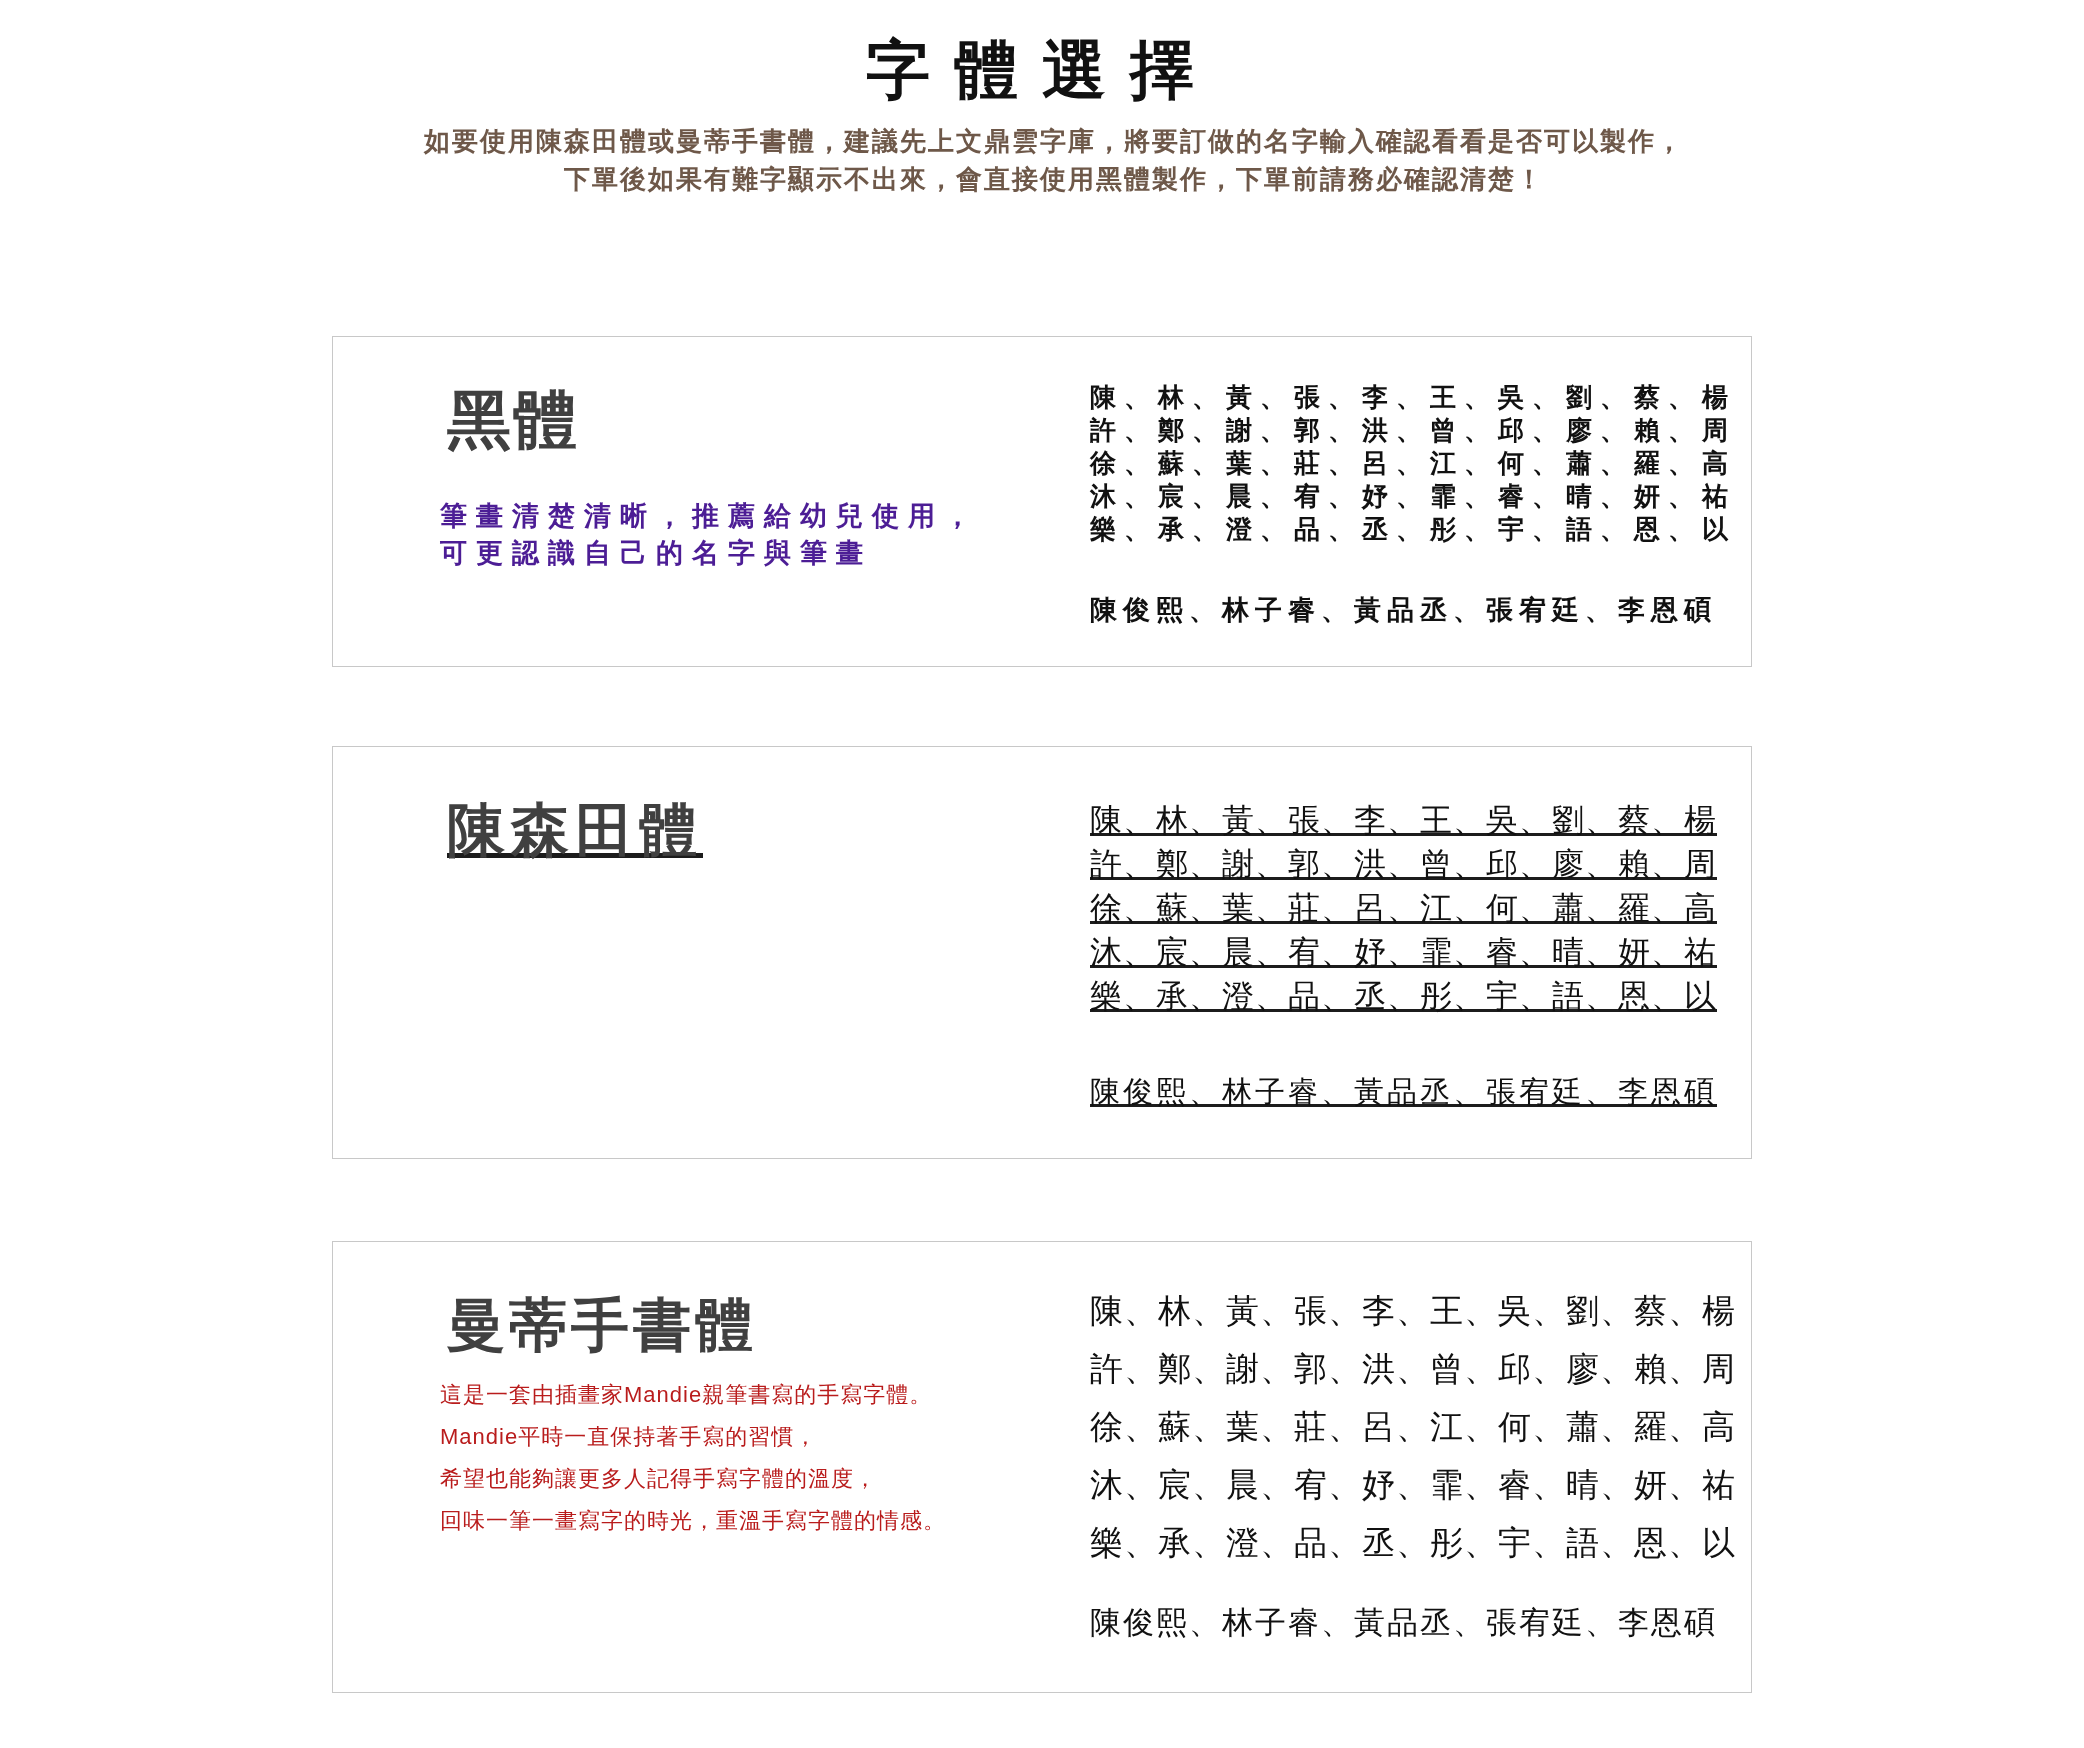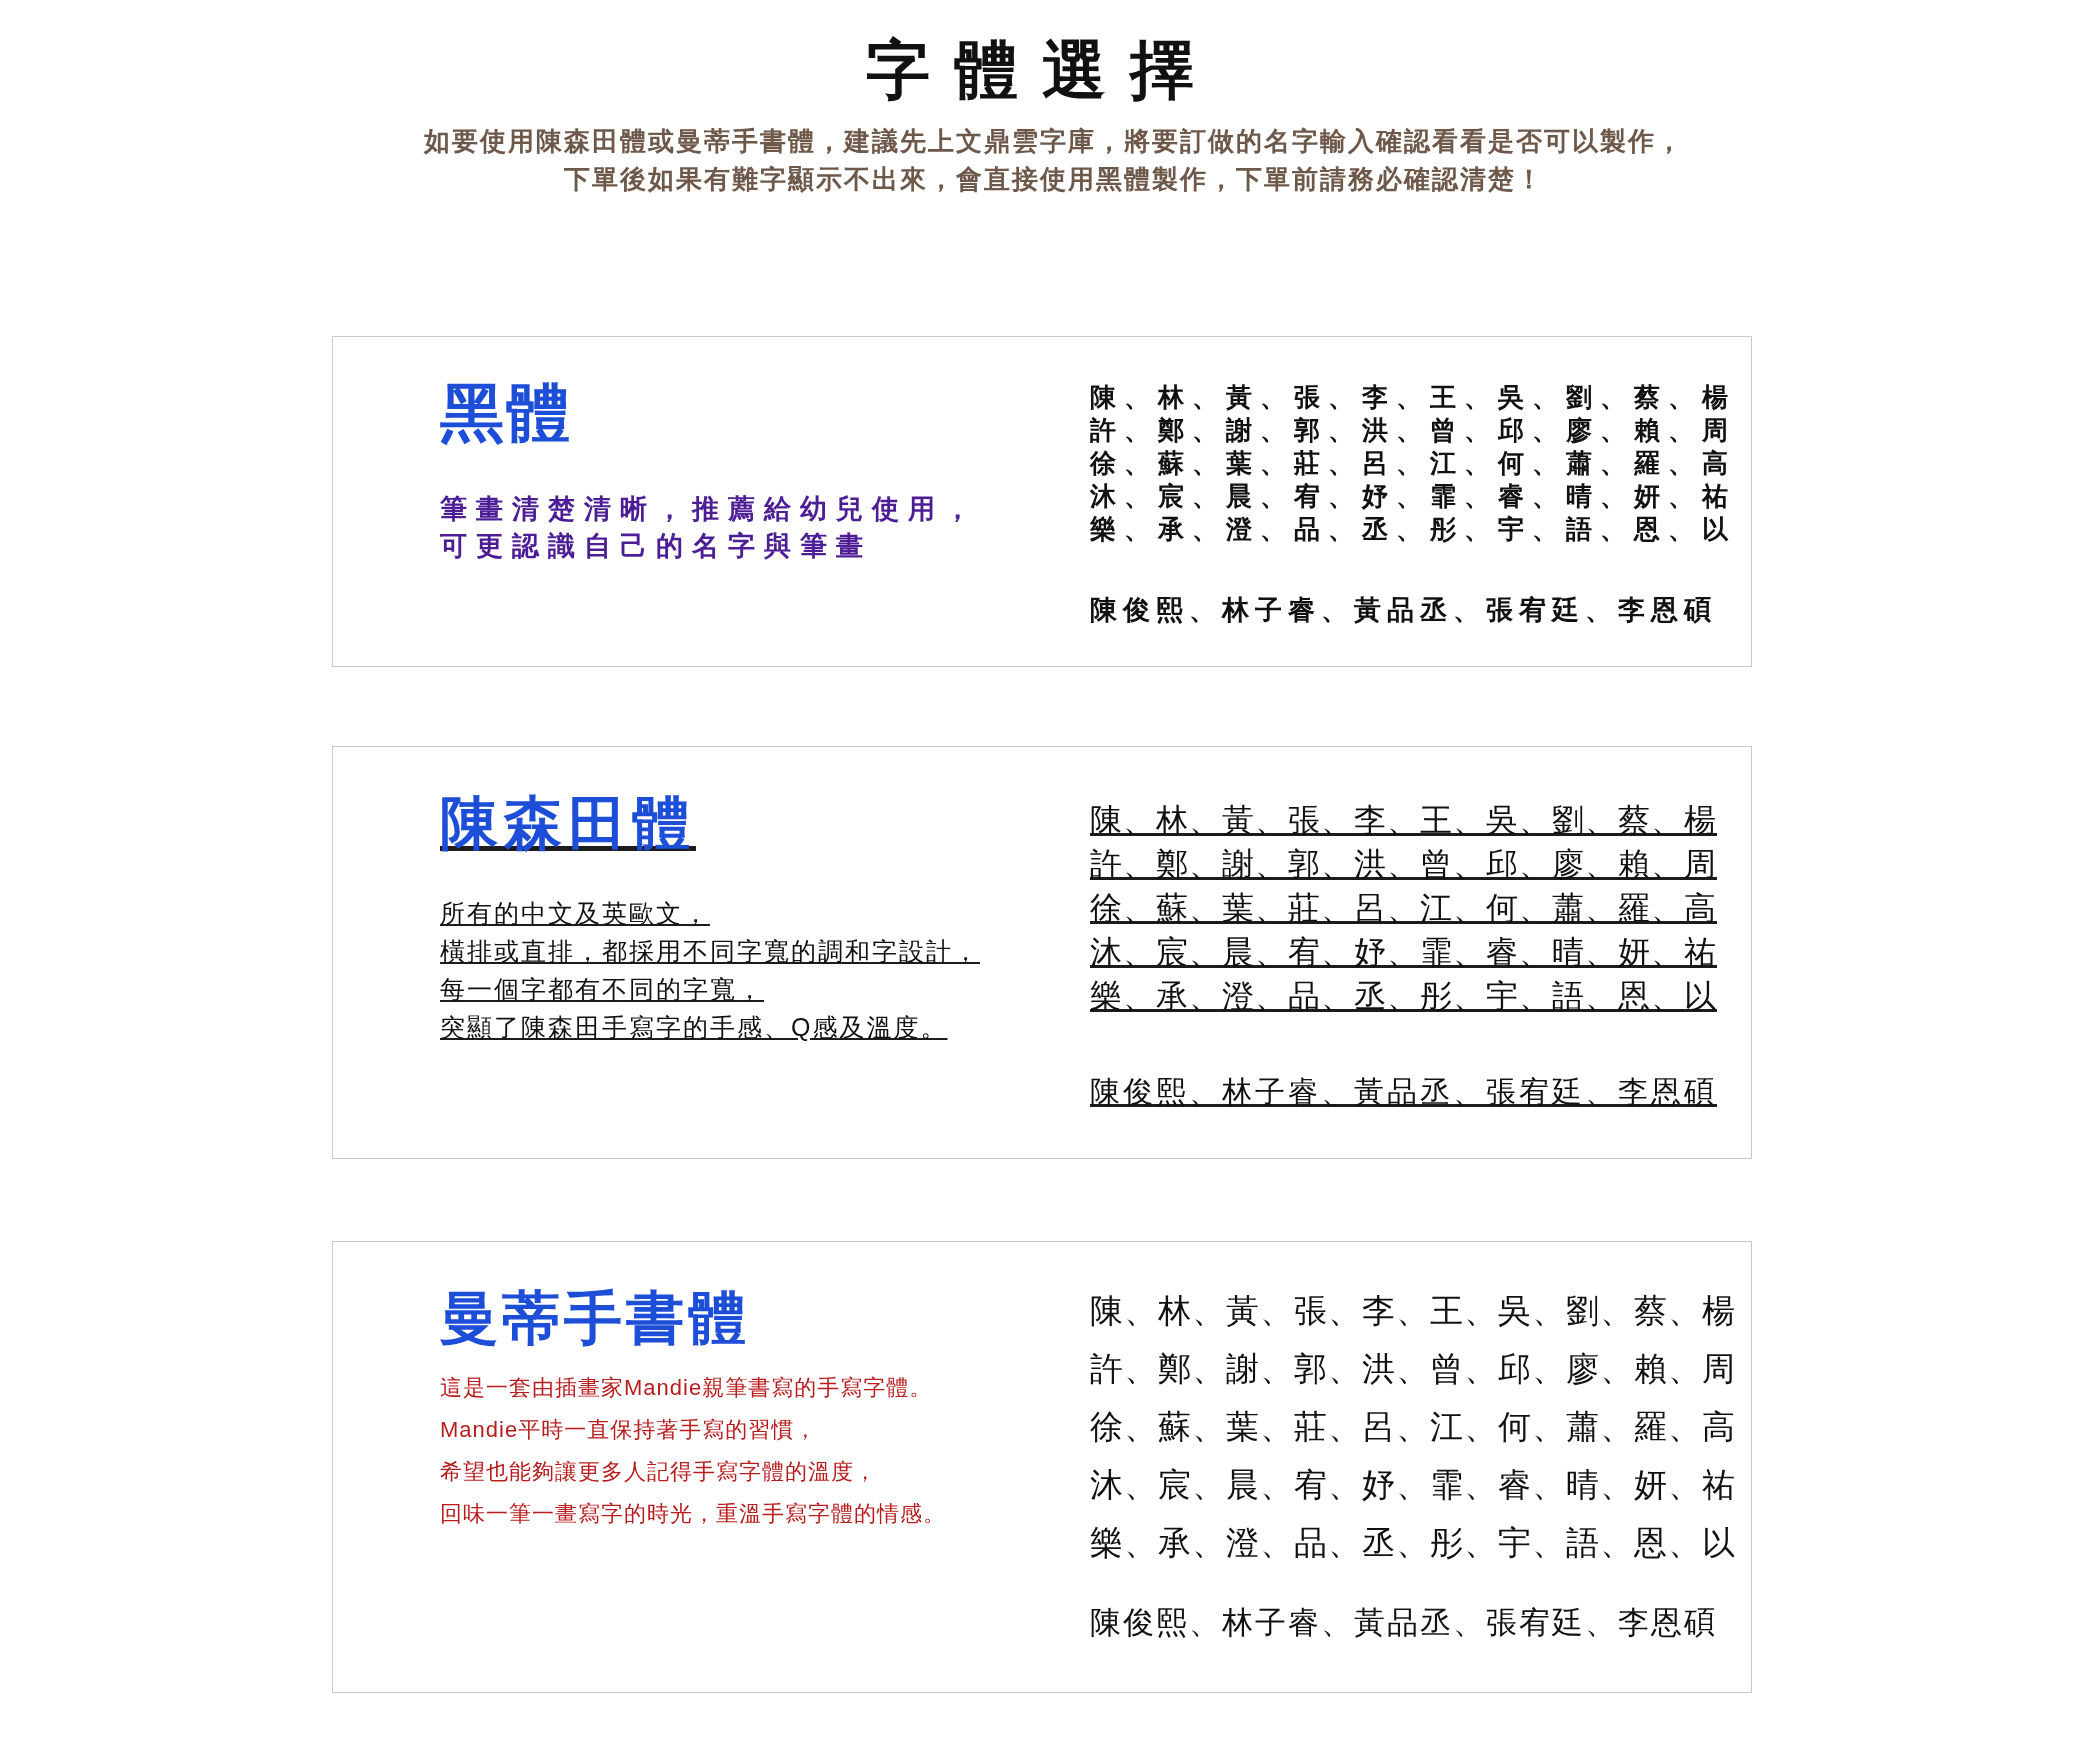--- a/index.html
+++ b/index.html
@@ -54,22 +54,22 @@
     width: 757px;
     padding-left: 107px;
     flex: 0 0 auto;
   }
   .card-right {
     box-sizing: border-box;
     flex: 1 1 auto;
     padding-right: 20px;
   }
   .card-title {
-    margin: 0;
-    color: #1d4ed8;
+    margin: 7px;
+    color: #404040;
     line-height: 1.05;
   }
   .card-desc {
     margin: 0;
   }
   .desc-line { white-space: nowrap; }
   .sample-row { white-space: nowrap; }
   .sample-names { white-space: nowrap; }
 
   
@@ -205,26 +205,20 @@
         <div class="sample-row">沐、宸、晨、宥、妤、霏、睿、晴、妍、祐</div>
         <div class="sample-row">樂、承、澄、品、丞、彤、宇、語、恩、以</div>
       </div>
       <div class="sample-names">陳俊熙、林子睿、黃品丞、張宥廷、李恩碩</div>
     </div>
   </section>
 
   <section class="card card--chensen">
     <div class="card-left">
       <h2 class="card-title">陳森田體</h2>
-      <div class="card-desc">
-        <div class="desc-line">所有的中文及英歐文，</div>
-        <div class="desc-line">橫排或直排，都採用不同字寬的調和字設計，</div>
-        <div class="desc-line">每一個字都有不同的字寬，</div>
-        <div class="desc-line">突顯了陳森田手寫字的手感、Q感及溫度。</div>
-      </div>
     </div>
     <div class="card-right">
       <div class="sample-rows">
         <div class="sample-row">陳、林、黃、張、李、王、吳、劉、蔡、楊</div>
         <div class="sample-row">許、鄭、謝、郭、洪、曾、邱、廖、賴、周</div>
         <div class="sample-row">徐、蘇、葉、莊、呂、江、何、蕭、羅、高</div>
         <div class="sample-row">沐、宸、晨、宥、妤、霏、睿、晴、妍、祐</div>
         <div class="sample-row">樂、承、澄、品、丞、彤、宇、語、恩、以</div>
       </div>
       <div class="sample-names">陳俊熙、林子睿、黃品丞、張宥廷、李恩碩</div>

